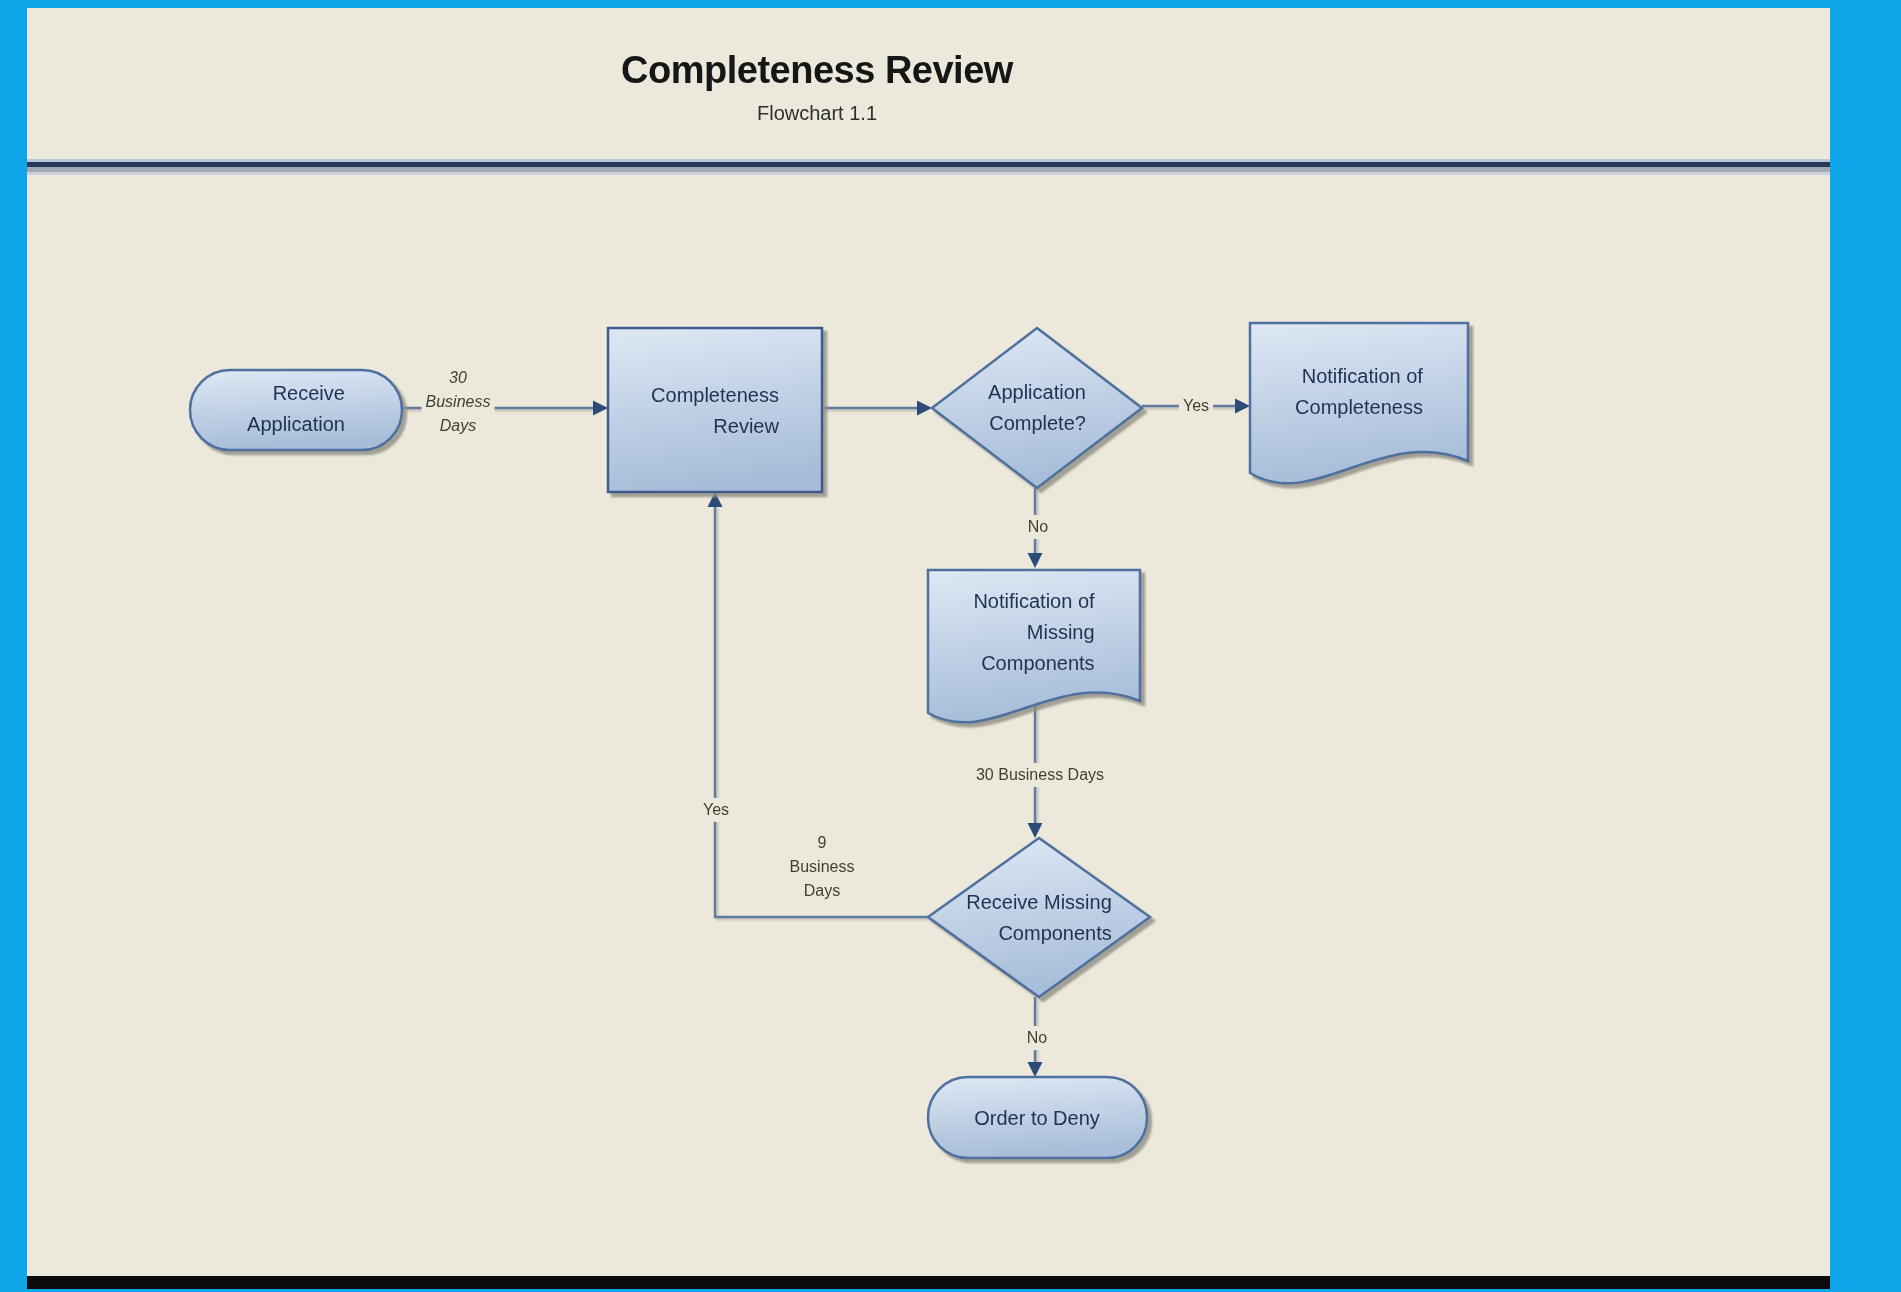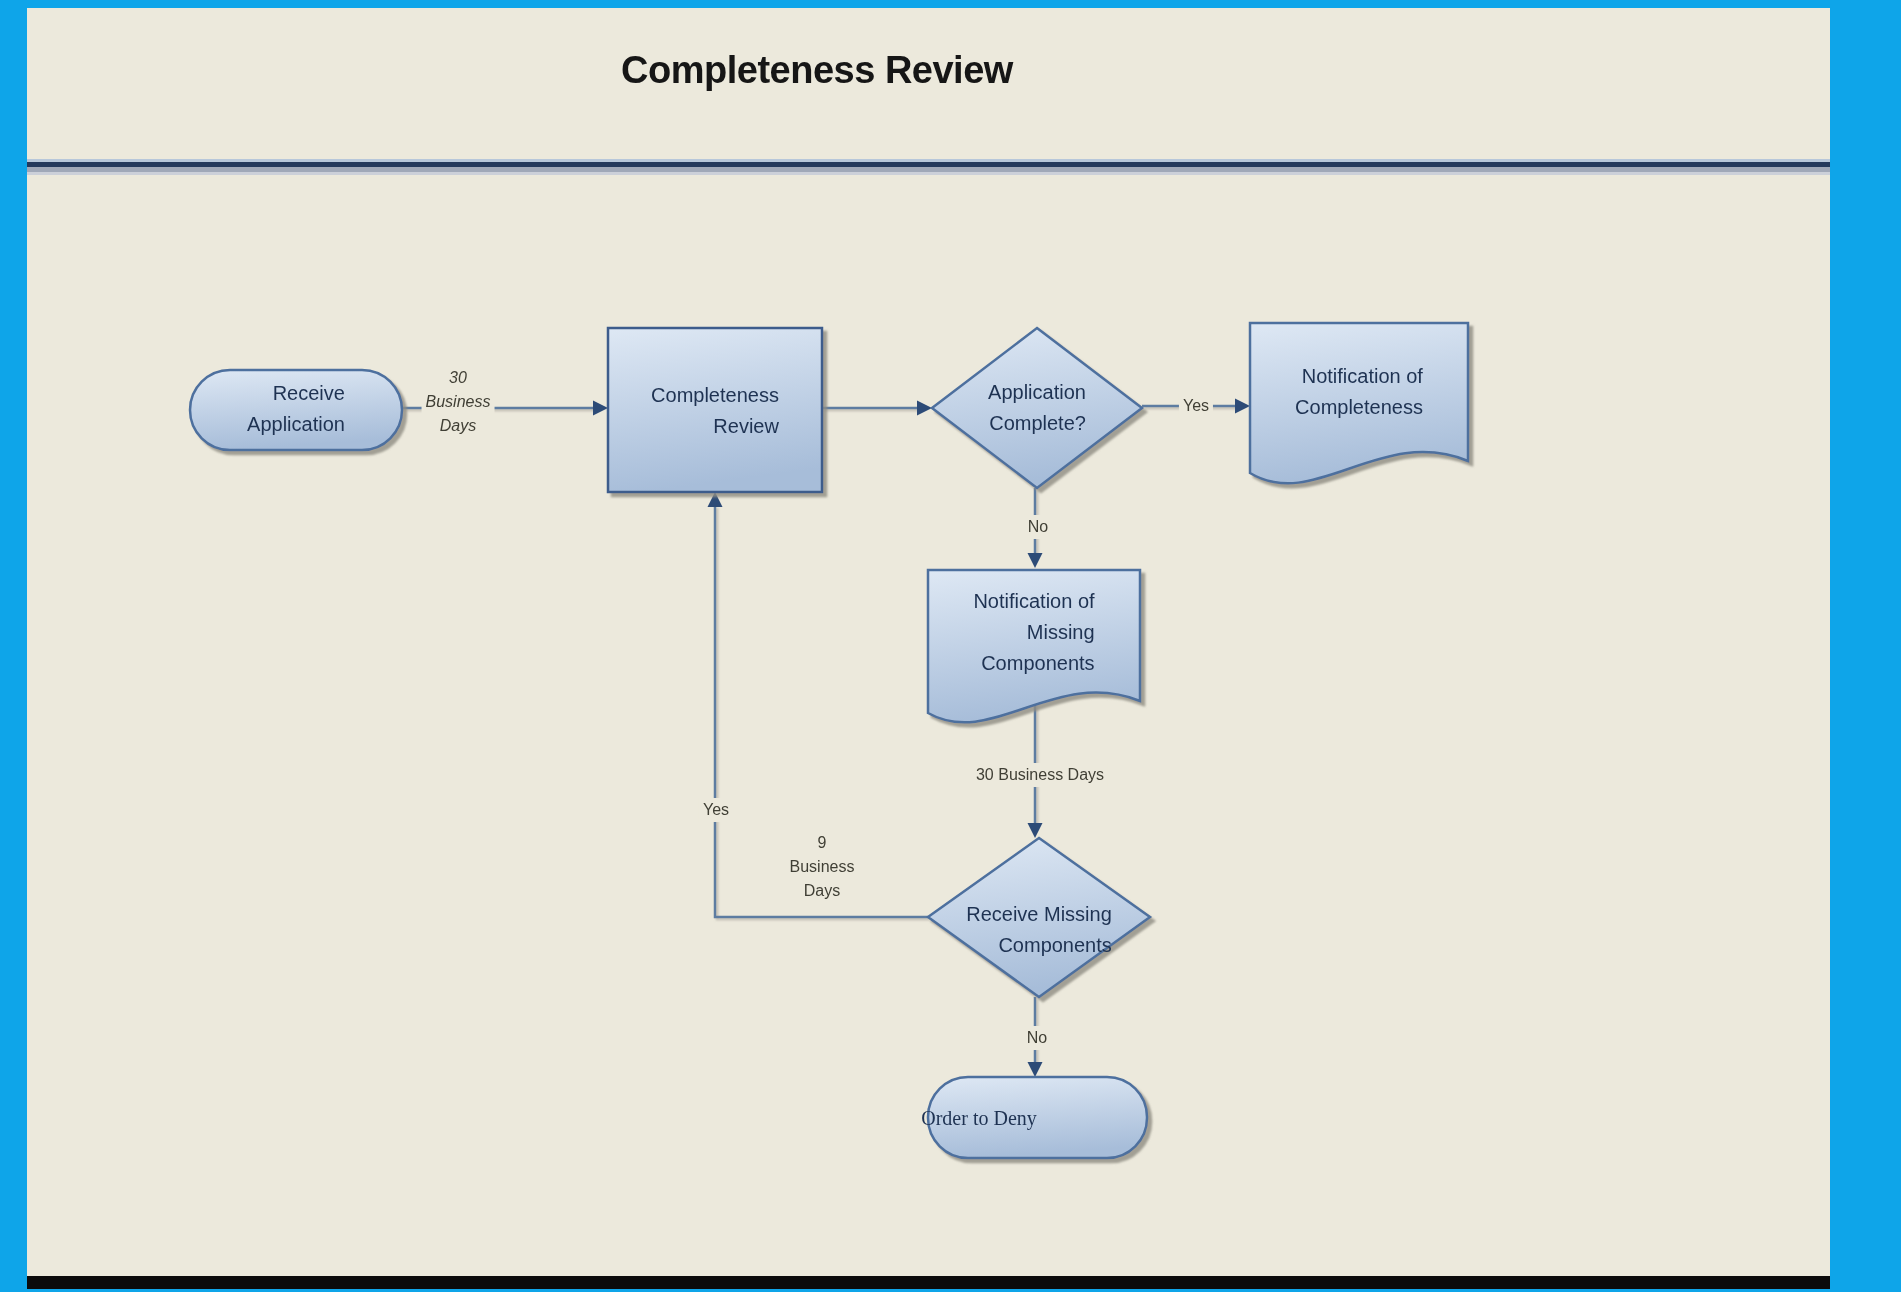--- a/index.html
+++ b/index.html
@@ -23,20 +23,21 @@
   .knockout{background:#ece9dc;padding:0 4px;}
 </style>
 </head>
 <body>
 
 <div class="stage">
   <div class="sheet"></div>
 
   <div class="header">
     <div class="title">Completeness Review</div>
+    <div class="subtitle">Flowchart 1.1</div>
   </div>
 
   <div class="divider div-a"></div>
   <div class="divider div-b"></div>
   <div class="divider div-c"></div>
   <div class="divider div-d"></div>
 
   <svg class="flow" viewBox="0 0 1901 1292">
     <defs>
       <linearGradient id="g" x1="0" y1="0" x2="0.18" y2="1">
@@ -86,23 +87,23 @@
 Application</div>
   <div class="node-label" style="left:715px;top:411px;">Completeness
 Review</div>
   <div class="node-label" style="left:1037px;top:408px;">Application
 Complete?</div>
   <div class="node-label" style="left:1359px;top:392px;">Notification of
 Completeness</div>
   <div class="node-label" style="left:1034px;top:632px;">Notification of
 Missing
 Components</div>
-  <div class="node-label" style="left:1039px;top:918px;margin-top:12px;">Receive Missing
+  <div class="node-label" style="left:1039px;top:918px;">Receive Missing
 Components</div>
-  <div class="node-label" style="left:979px;top:1118px;font-family:Liberation Serif, serif;">Order to Deny</div>
+  <div class="node-label" style="left:1037px;top:1118px;">Order to Deny</div>
 
   <div class="edge-label knockout" style="left:458px;top:402px;font-style:italic;">30
 Business
 Days</div>
   <div class="edge-label knockout" style="left:1196px;top:406px;">Yes</div>
   <div class="edge-label knockout" style="left:1038px;top:527px;">No</div>
   <div class="edge-label knockout" style="left:1040px;top:775px;">30 Business Days</div>
   <div class="edge-label knockout" style="left:716px;top:810px;">Yes</div>
   <div class="edge-label" style="left:822px;top:867px;">9
 Business

